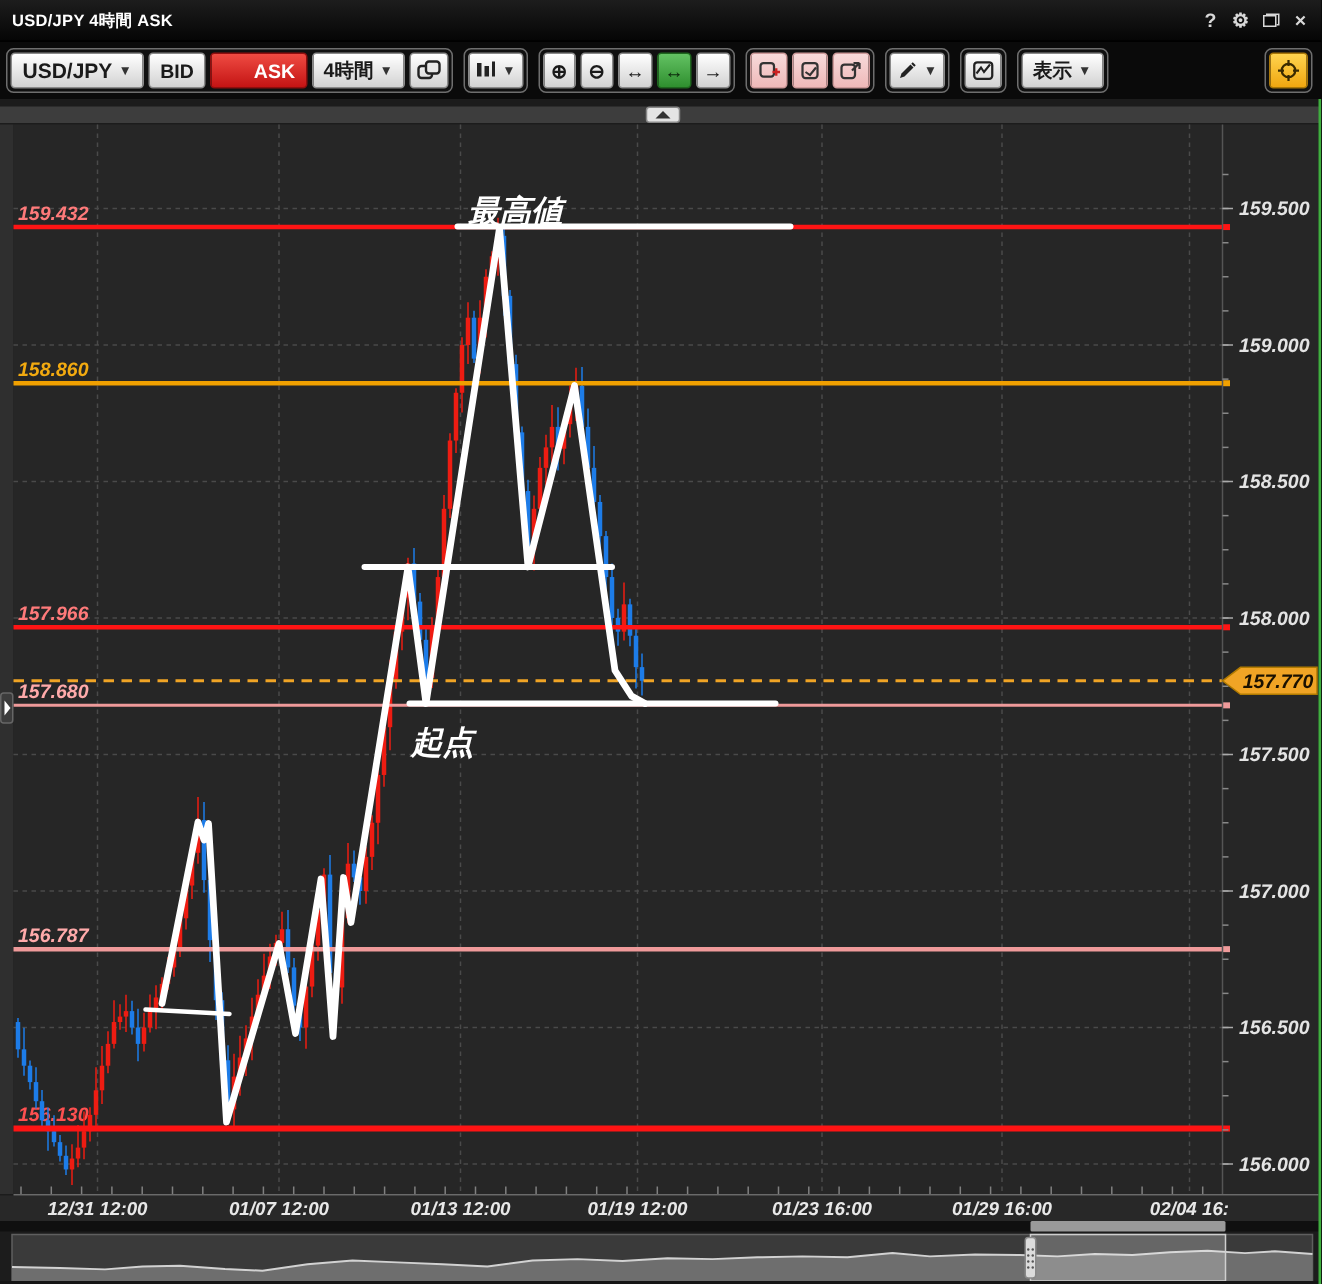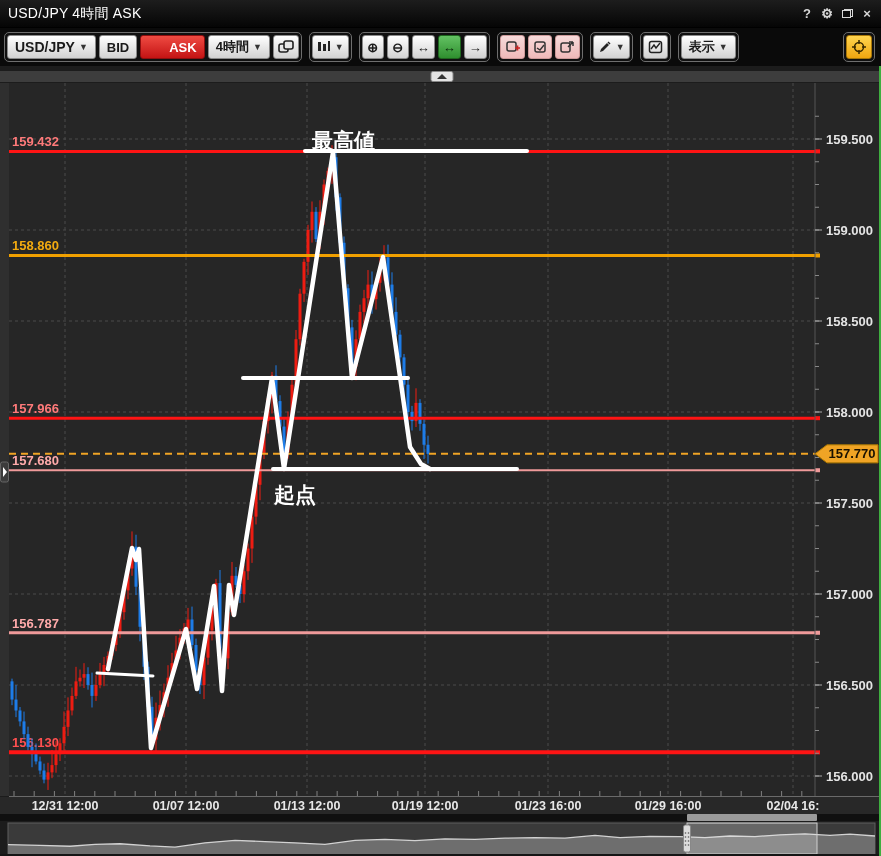--- a/index.html
+++ b/index.html
@@ -2,21 +2,21 @@
 <html><head>
 <meta charset="utf-8">
 <style>
   html,body{margin:0;padding:0;background:#000;width:881px;height:856px;overflow:hidden;
     font-family:"Liberation Sans",sans-serif;-webkit-font-smoothing:antialiased;}
   .window{position:relative;width:881px;height:856px;background:#000;}
 
   
   .titlebar{height:27px;display:flex;align-items:center;background:linear-gradient(#1d1d1d,#050505);
     border-bottom:1px solid #000;}
-  .titlebar .title{color:#fff;font-size:14px;font-weight:normal;padding-left:8px;letter-spacing:.2px;}
+  .titlebar .title{color:#fff;font-size:11px;font-weight:bold;padding-left:8px;letter-spacing:.2px;}
   .titlebar .spacer{flex:1;}
   .tb-ico{color:#d8d8d8;font-size:13px;font-weight:bold;width:20px;text-align:center;cursor:default;}
   .restore-box{display:inline-block;position:relative;width:11px;height:9px;}
   .restore-box .b1{position:absolute;right:0;top:0;width:7px;height:6px;border:1px solid #d8d8d8;}
   .restore-box .b2{position:absolute;left:0;bottom:0;width:7px;height:6px;border:1px solid #d8d8d8;background:#0a0a0a;}
 
   
   .toolbar{height:38px;display:flex;align-items:center;gap:7px;background:#0a0a0a;padding:0 4px;}
   .tb-group{display:flex;gap:3px;border:1px solid #6e6e6e;border-radius:5px;padding:2px;background:#101010;}
   .btn{height:24px;min-width:22px;box-sizing:border-box;display:flex;align-items:center;gap:4px;
@@ -25,21 +25,21 @@
   .btn .caret{font-size:9px;color:#333;}
   .btn.red{background:linear-gradient(#ef4b42,#c41414);border-color:#8f0e0e;color:#fff;padding-left:28px;}
   .btn.green{background:linear-gradient(#63c263,#2f8f2f);border-color:#1e661e;color:#0c2a0c;}
   .btn.pink{background:linear-gradient(#f7dada,#efb9b9);border-color:#c99;}
   .btn.orange{background:linear-gradient(#ffd44f,#efa610);border-color:#a87708;}
   .btn.icon-only{padding:0 4px;}
   .toolbar .flex{flex:1;}
   .sym{font-size:14px;}
 
   
-  .chart-area{position:relative;width:881px;height:791px;background:#1c1c1c;}
+  .chart-area{position:relative;width:881px;height:791px;background:#1c1c1c;font-style:italic;}
   svg{display:block;}
   svg text{font-family:"Liberation Sans",sans-serif;}
 </style>
 </head>
 <body>
 
 <div class="window">
 
   <div class="titlebar">
     <span class="title">USD/JPY 4時間 ASK</span>

